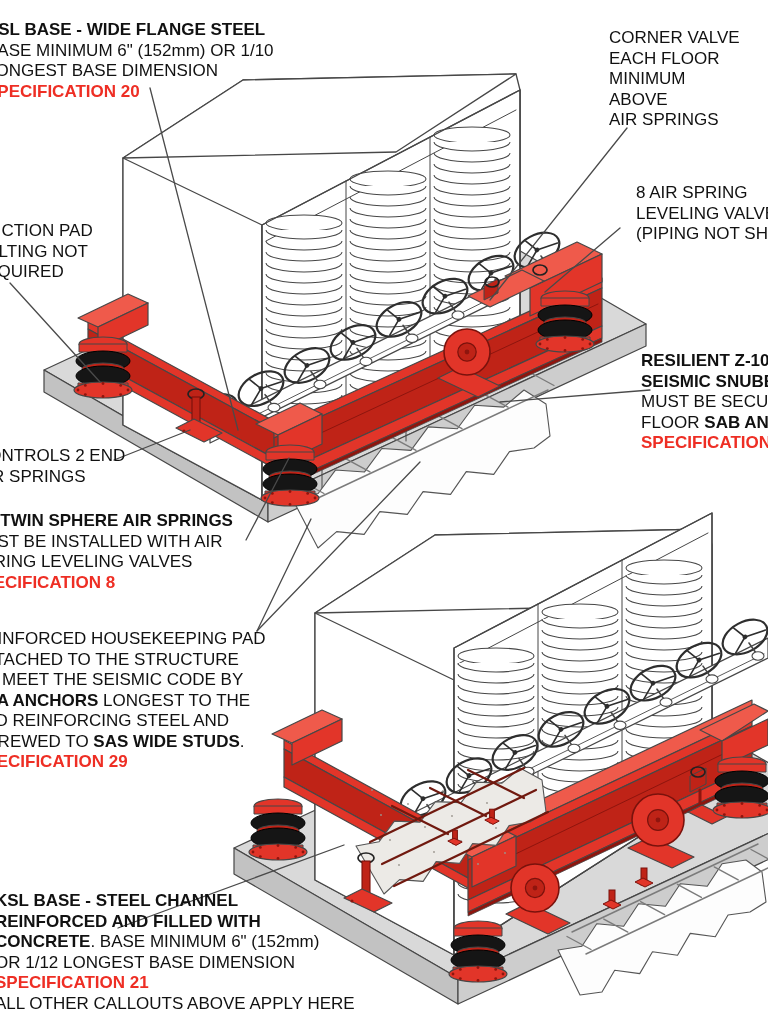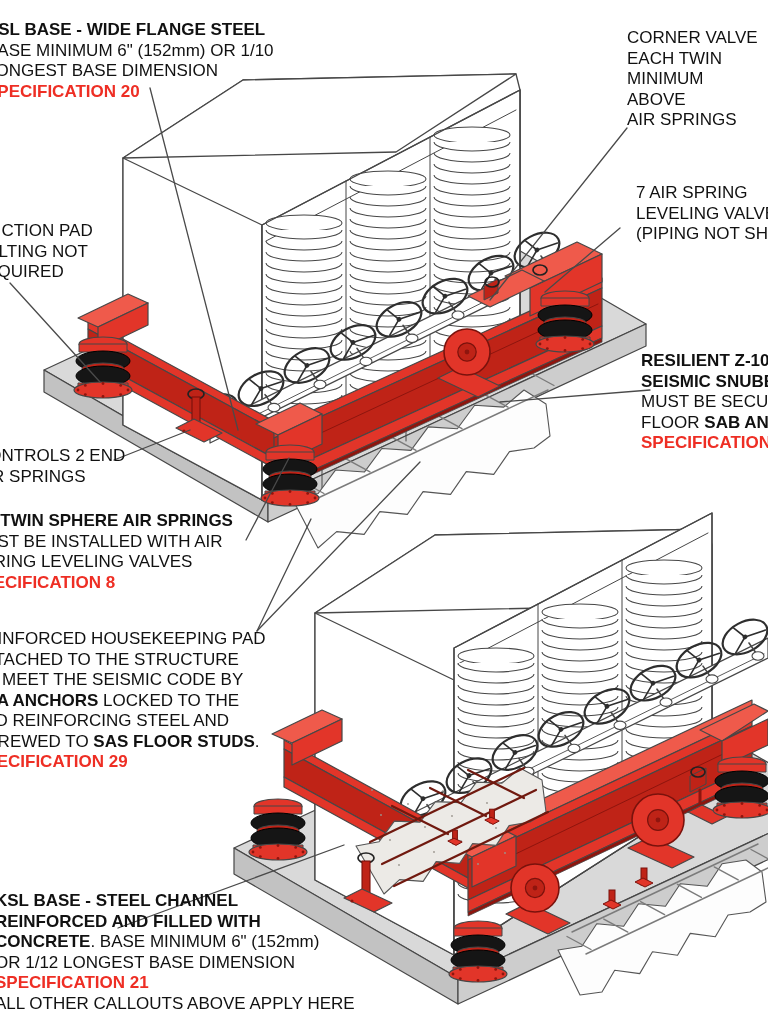--- a/index.html
+++ b/index.html
@@ -535,29 +535,29 @@
         <line x1="118" y1="928" x2="344" y2="845" stroke="#4a4a4a" stroke-width="1.3" stroke-linecap="round"></line>
       </g>
     </svg>
 <div id="callouts">
       <div class="callout" style="left: -14px; top: 20px;">
         <div><span class="b">KSL BASE - WIDE FLANGE STEEL</span></div>
         <div><span>BASE MINIMUM 6" (152mm) OR 1/10</span></div>
         <div><span>LONGEST BASE DIMENSION</span></div>
         <div><span class="r" style="color: rgb(238, 46, 36);">SPECIFICATION 20</span></div>
       </div>
-      <div class="callout" style="left: 627px; top: 28px;">
+      <div class="callout" style="left: 609px; top: 28px;">
         <div><span>CORNER VALVE</span></div>
-        <div><span>EACH TWIN</span></div>
+        <div><span>EACH FLOOR</span></div>
         <div><span>MINIMUM</span></div>
         <div><span>ABOVE</span></div>
         <div><span>AIR SPRINGS</span></div>
       </div>
       <div class="callout" style="left: 636px; top: 183px;">
-        <div><span>7 AIR SPRING</span></div>
+        <div><span>8 AIR SPRING</span></div>
         <div><span>LEVELING VALVES</span></div>
         <div><span>(PIPING NOT SHOWN)</span></div>
       </div>
       <div class="callout" style="left: -26px; top: 221px;">
         <div><span>FRICTION PAD</span></div>
         <div><span>BOLTING NOT</span></div>
         <div><span>REQUIRED</span></div>
       </div>
       <div class="callout" style="left: 641px; top: 351px;">
         <div><span class="b">RESILIENT Z-1011</span></div>
@@ -573,23 +573,23 @@
       <div class="callout" style="left: -29px; top: 511px;">
         <div><span class="b">MT TWIN SPHERE AIR SPRINGS</span></div>
         <div><span>MUST BE INSTALLED WITH AIR</span></div>
         <div><span>SPRING LEVELING VALVES</span></div>
         <div><span class="r" style="color: rgb(238, 46, 36);">SPECIFICATION 8</span></div>
       </div>
       <div class="callout" style="left: -26px; top: 629px;">
         <div><span>REINFORCED HOUSEKEEPING PAD</span></div>
         <div><span>ATTACHED TO THE STRUCTURE</span></div>
         <div><span>TO MEET THE SEISMIC CODE BY</span></div>
-        <div><span class="b">SSA ANCHORS</span><span> LOCKED TO THE</span></div>
+        <div><span class="b">SSA ANCHORS</span><span> LONGEST TO THE</span></div>
         <div><span>PAD REINFORCING STEEL AND</span></div>
-        <div><span>SCREWED TO </span><span class="b">SAS FLOOR STUDS</span><span>.</span></div>
+        <div><span>SCREWED TO </span><span class="b">SAS WIDE STUDS</span><span>.</span></div>
         <div><span class="r" style="color: rgb(238, 46, 36);">SPECIFICATION 29</span></div>
       </div>
       <div class="callout" style="left: -5px; top: 891px;">
         <div><span class="b">KSL BASE - STEEL CHANNEL</span></div>
         <div><span class="b">REINFORCED AND FILLED WITH</span></div>
         <div><span class="b">CONCRETE</span><span>. BASE MINIMUM 6" (152mm)</span></div>
         <div><span>OR 1/12 LONGEST BASE DIMENSION</span></div>
         <div><span class="r" style="color: rgb(238, 46, 36);">SPECIFICATION 21</span></div>
         <div><span>ALL OTHER CALLOUTS ABOVE APPLY HERE</span></div>
       </div>

